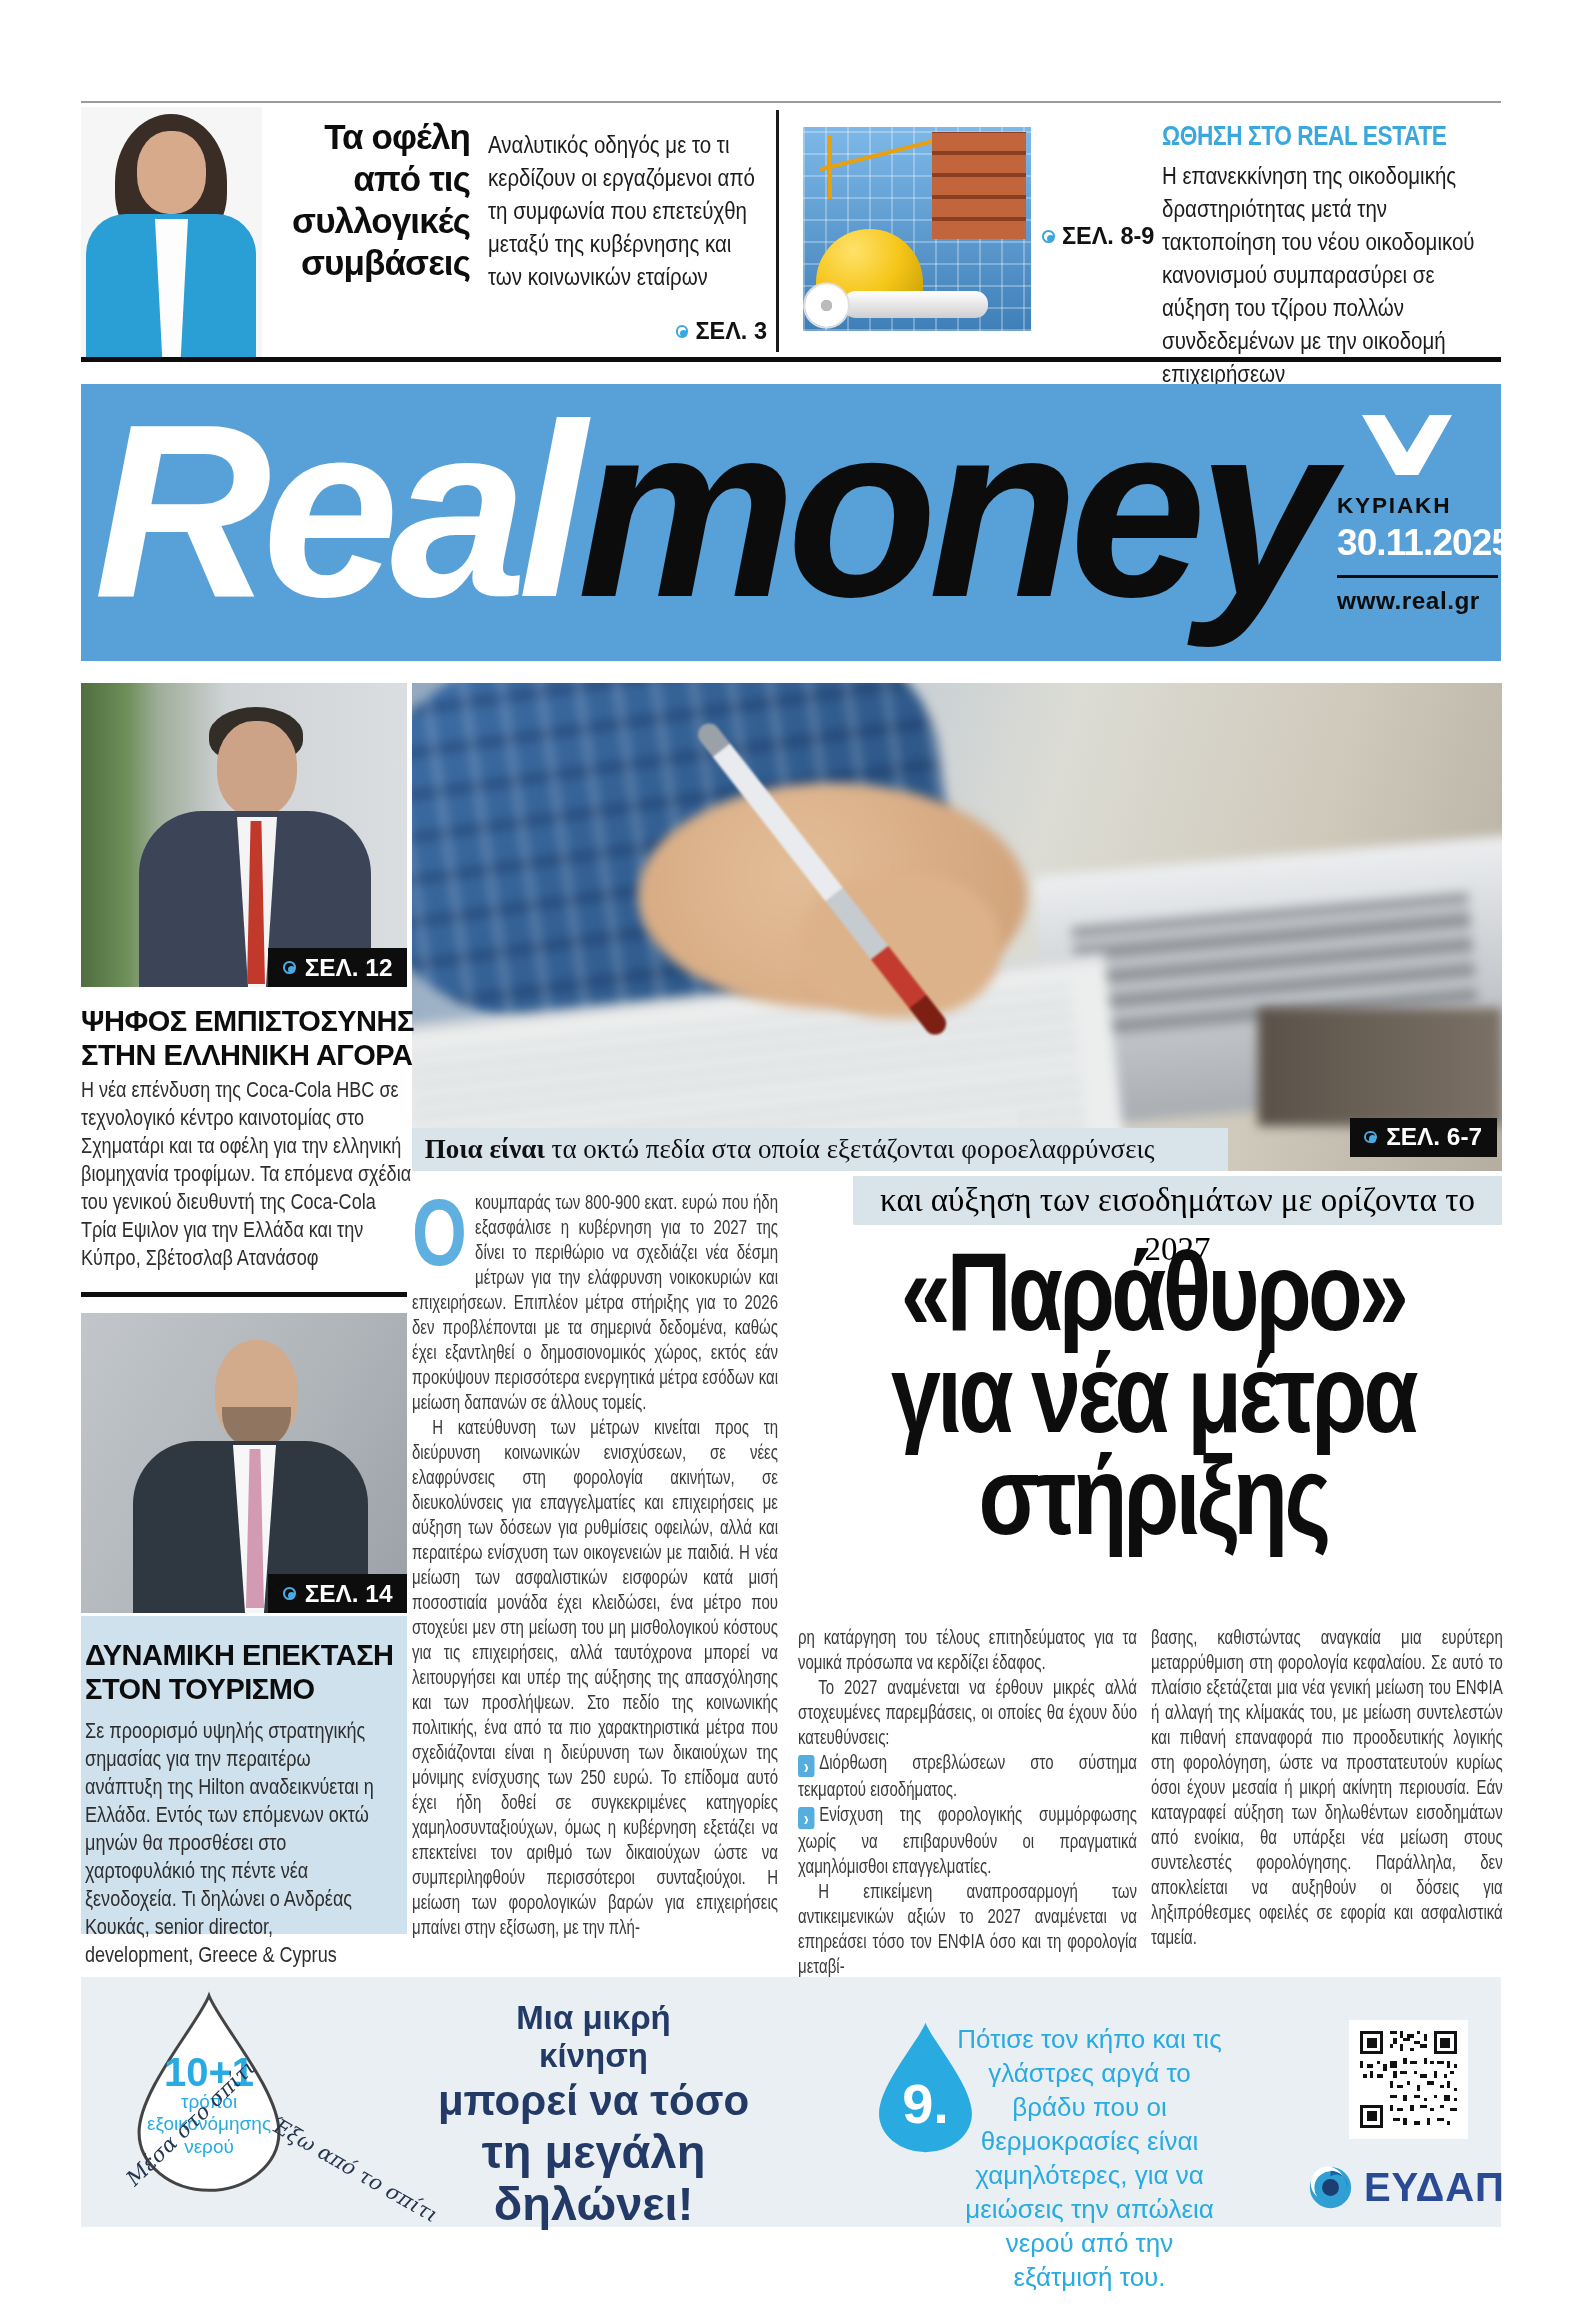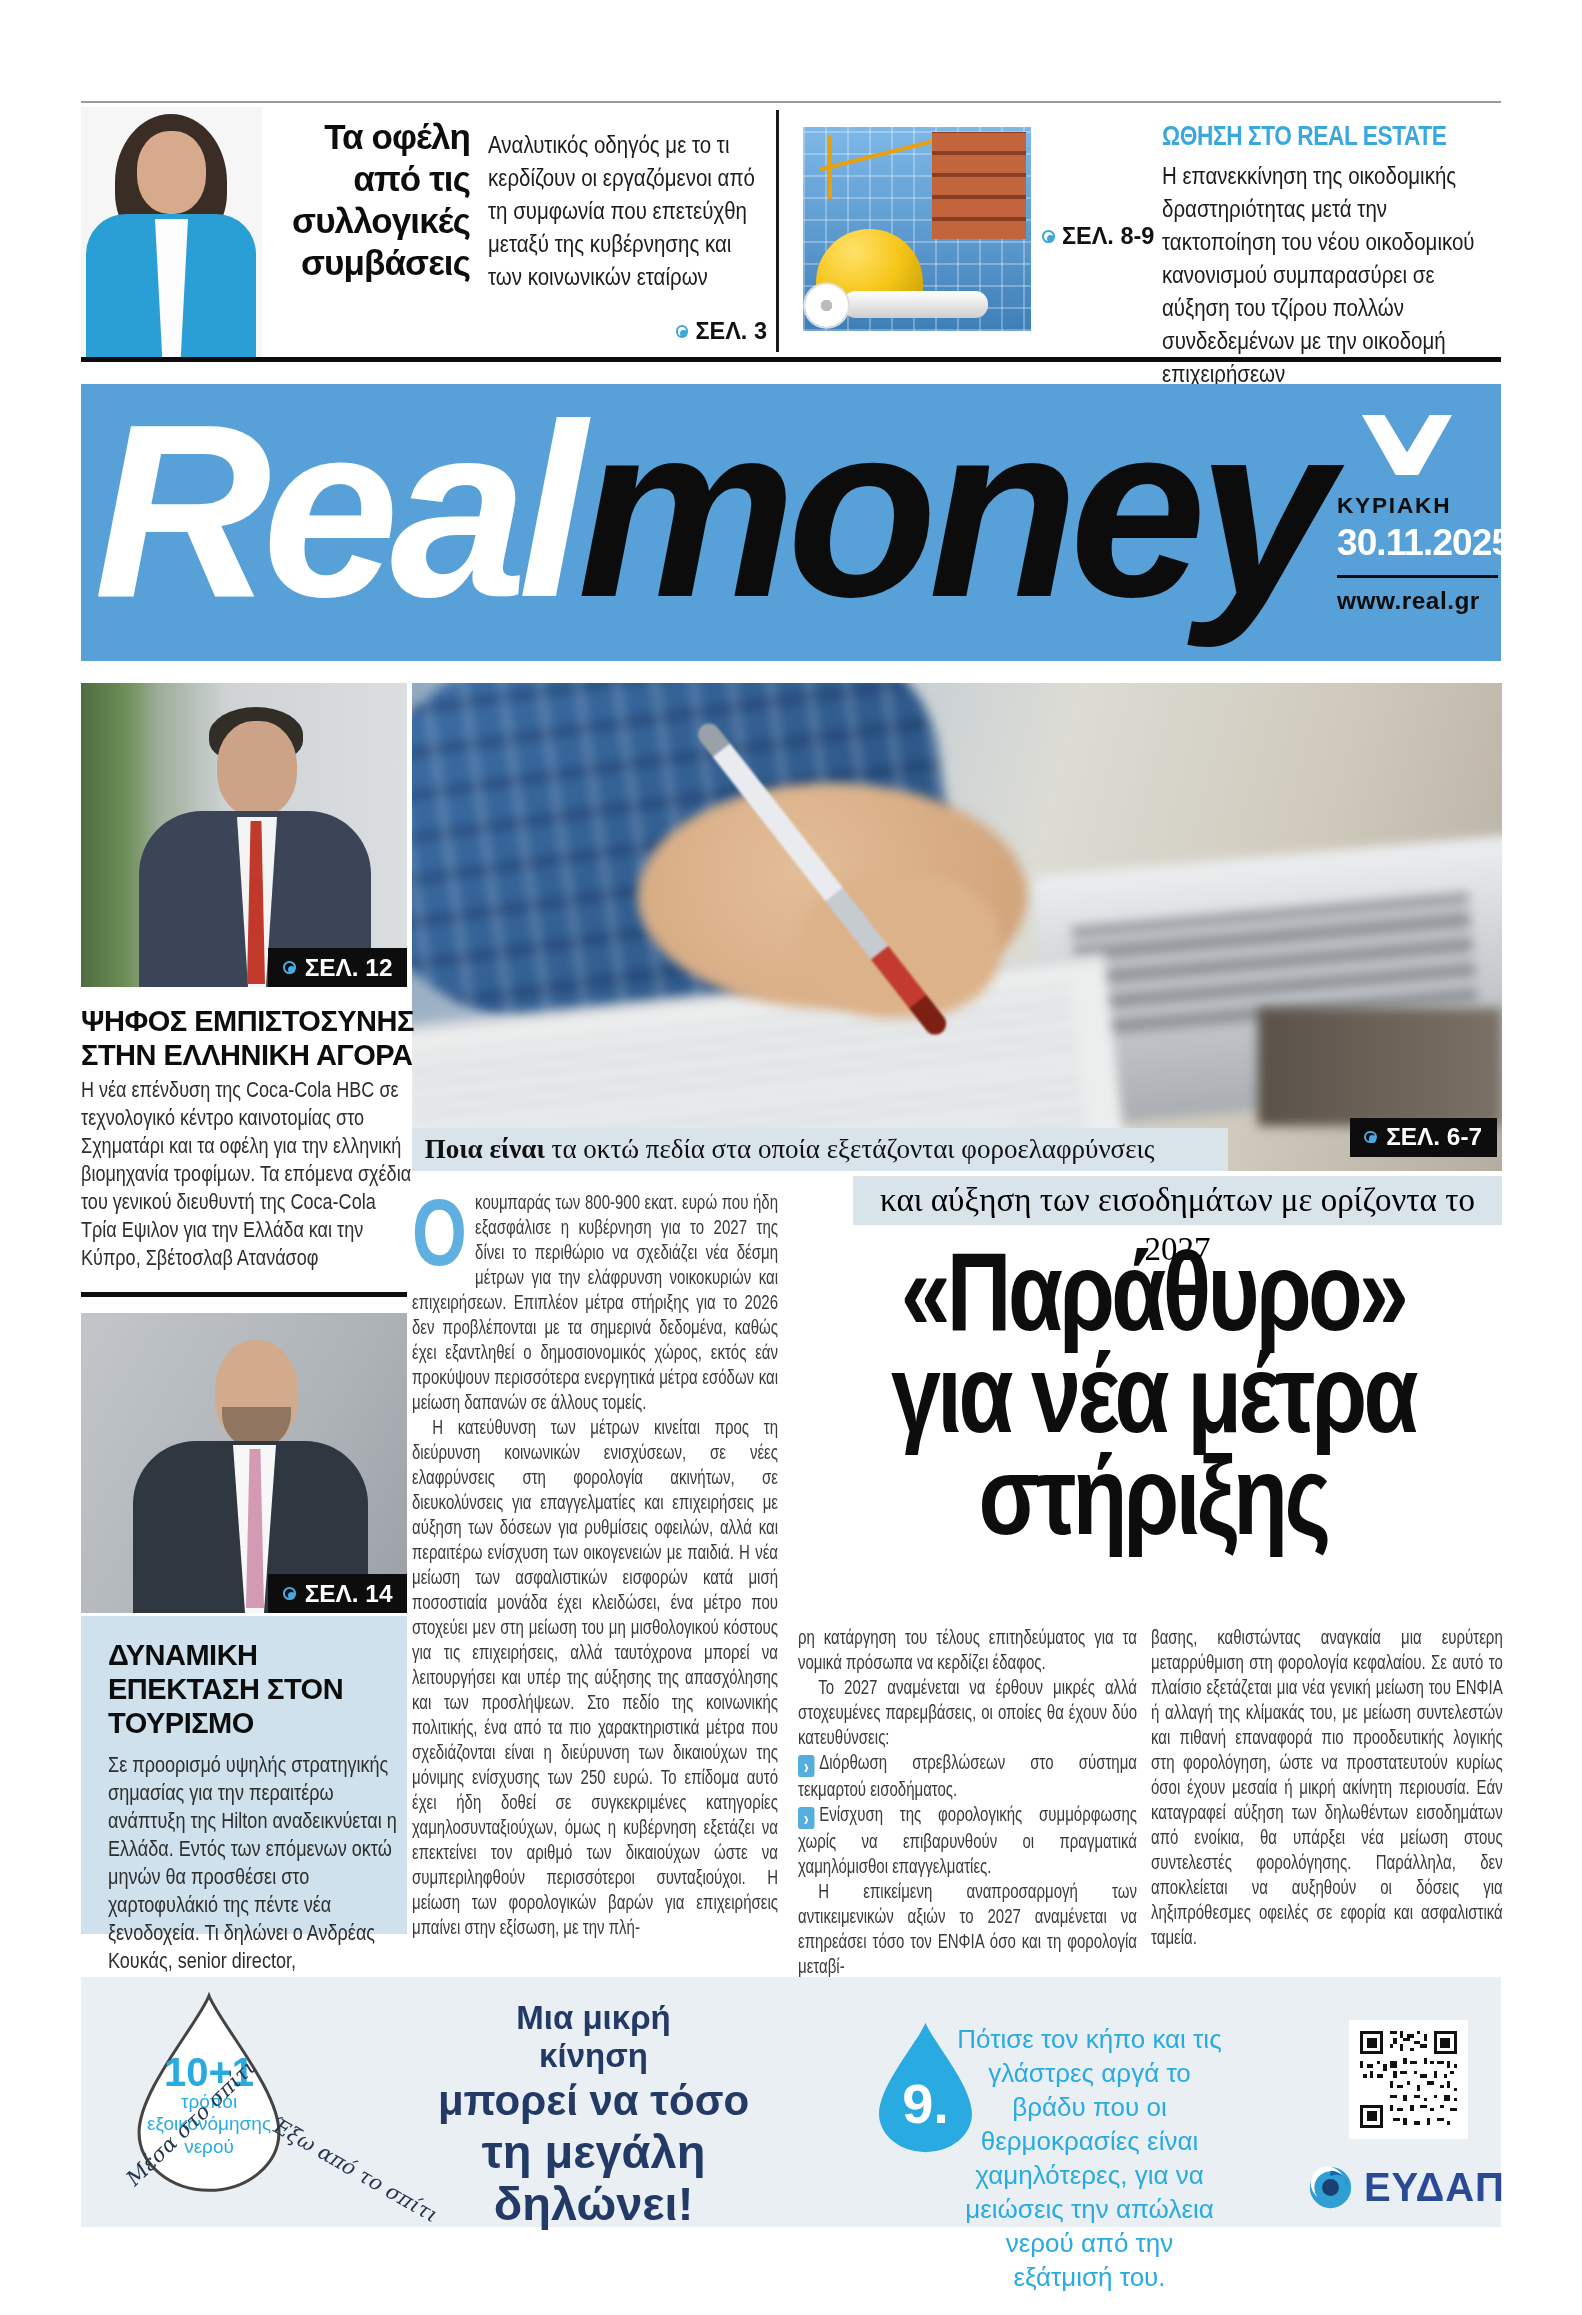--- a/index.html
+++ b/index.html
@@ -90,21 +90,21 @@
   .photo2{left:81px;top:1313px;width:326px;height:300px;overflow:hidden;background:linear-gradient(120deg,#c2c6ca,#aeb3b8 60%,#9aa0a6);}
   .p-face2{position:absolute;left:134px;top:27px;width:83px;height:105px;border-radius:48% 48% 44% 44%;background:#d2ab8d;}
   .p-beard{position:absolute;left:141px;top:94px;width:69px;height:42px;border-radius:0 0 36px 36px;background:rgba(90,75,60,.55);}
   .p-suit2{position:absolute;left:52px;top:128px;width:235px;height:181px;border-radius:63px 63px 0 0;background:#2f3741;}
   .p-shirt2{position:absolute;left:152px;top:132px;width:43px;height:168px;background:#f7f7f7;clip-path:polygon(0 0,100% 0,72% 100%,28% 100%);}
   .p-tie2{position:absolute;left:165px;top:136px;width:18px;height:159px;background:#d39ab4;clip-path:polygon(20% 0,80% 0,100% 100%,0 100%);}
   .badge12{position:absolute;right:0;bottom:0;}
   .s-head{font-size:29px;line-height:34px;font-weight:bold;color:var(--ink);letter-spacing:-0.5px;}
   .s1-head{left:81px;top:1004px;width:335px;}
   .s1-sum{left:81px;top:1076px;width:403px;transform:scaleX(.82);font-size:22px;line-height:28px;color:#2e2e2e;}
-  .bluebox{left:81px;top:1616px;width:326px;height:318px;background:var(--box);padding:22px 27px;}
+  .bluebox{left:81px;top:1616px;width:326px;height:318px;background:var(--box);padding:22px 4px;}
   .s2-sum{width:364px;transform:scaleX(.82);transform-origin:0 0;margin-top:11px;font-size:22px;line-height:28px;color:#2e2e2e;}
   
   .kicker{left:853px;top:1176px;width:649px;height:49px;background:var(--panel);
     font-family:"Liberation Serif",serif;font-size:33px;line-height:49px;text-align:center;color:#000000;}
   .headline{left:805px;top:1241px;width:870px;transform:scaleX(.8);text-align:center;
     font-size:112px;line-height:102px;font-weight:bold;color:var(--ink);letter-spacing:-4.5px;}
   .artcol{font-size:20px;line-height:25px;color:var(--body);text-align:justify;transform:scaleX(.75);}
   .col1{left:412px;top:1190px;width:488px;}
   .col2{left:798px;top:1625px;width:452px;}
   .col3{left:1151px;top:1625px;width:469px;}

